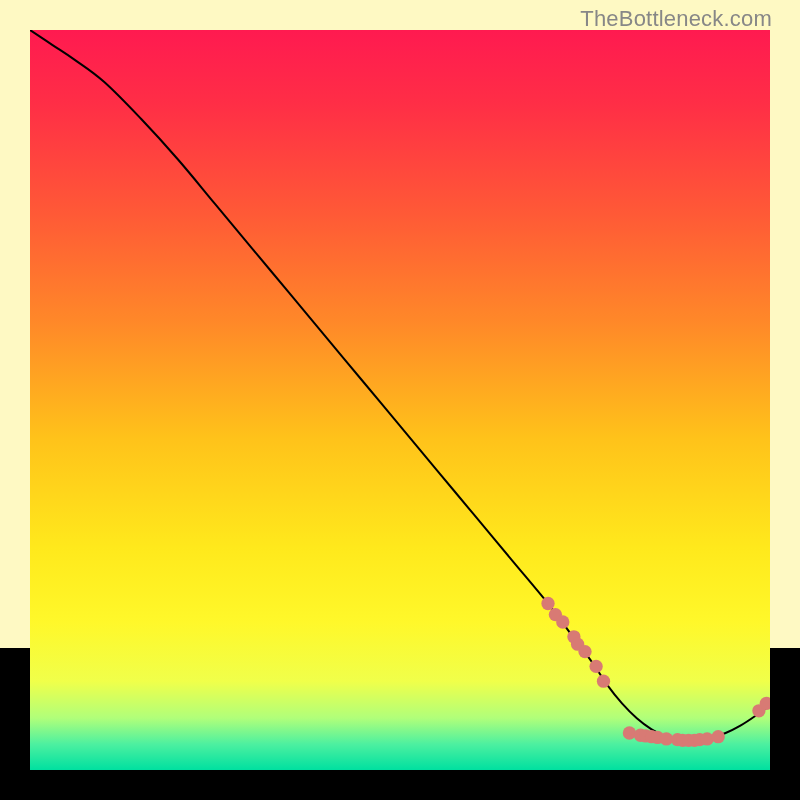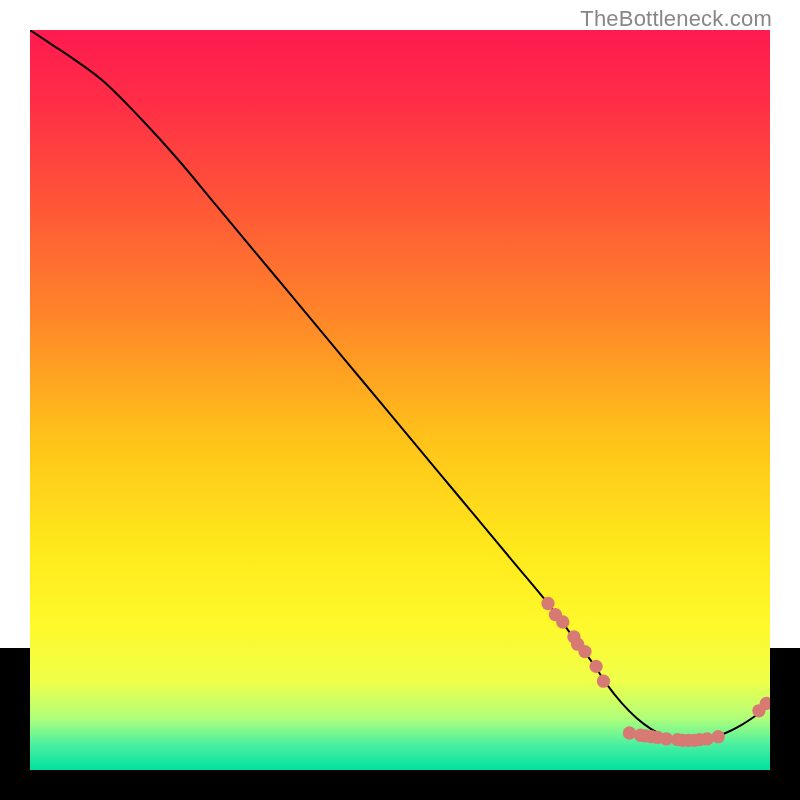--- a/index.html
+++ b/index.html
@@ -7,21 +7,21 @@
     padding: 0;
     width: 800px;
     height: 800px;
     background: #000;
     overflow: hidden;
   }
   .chart-container {
     position: relative;
     width: 800px;
     height: 648px;
-    background: #ffffff;
+    background: #fef9c3;
   }
   .plot-area {
     position: absolute;
     left: 30px;
     top: 30px;
     width: 740px;
     height: 740px;
   }
   .gradient-bg {
     position: absolute;

